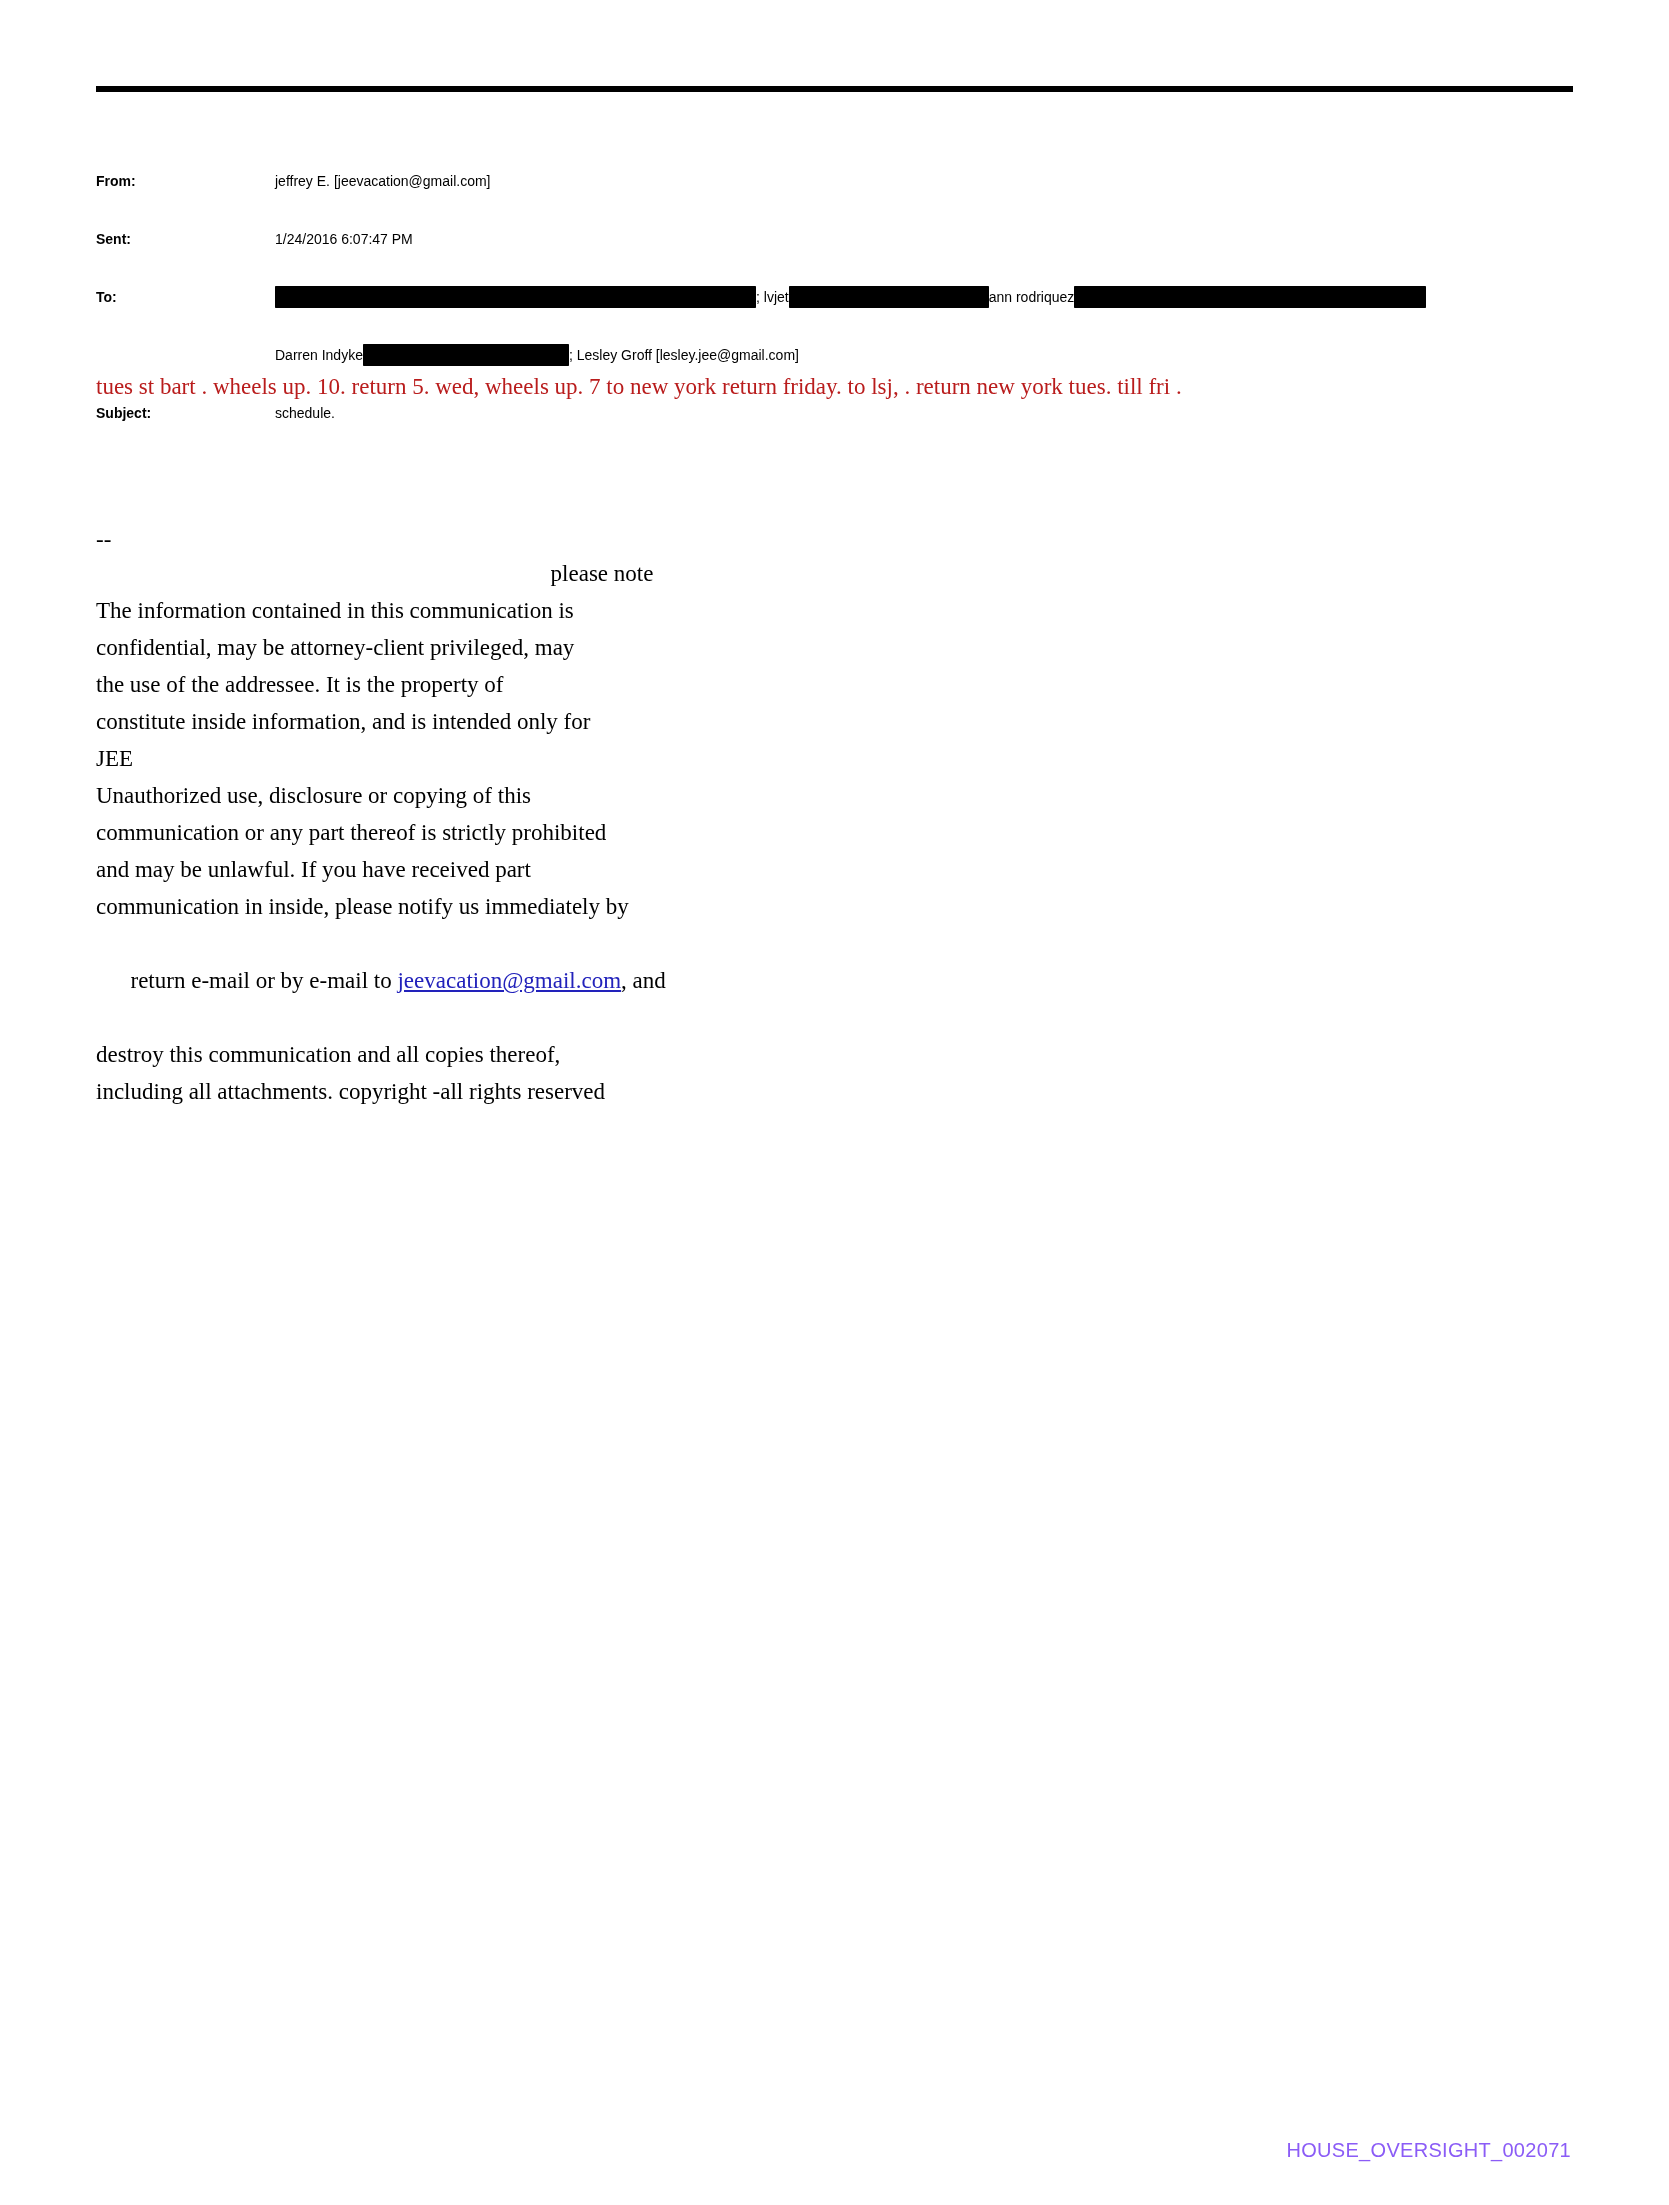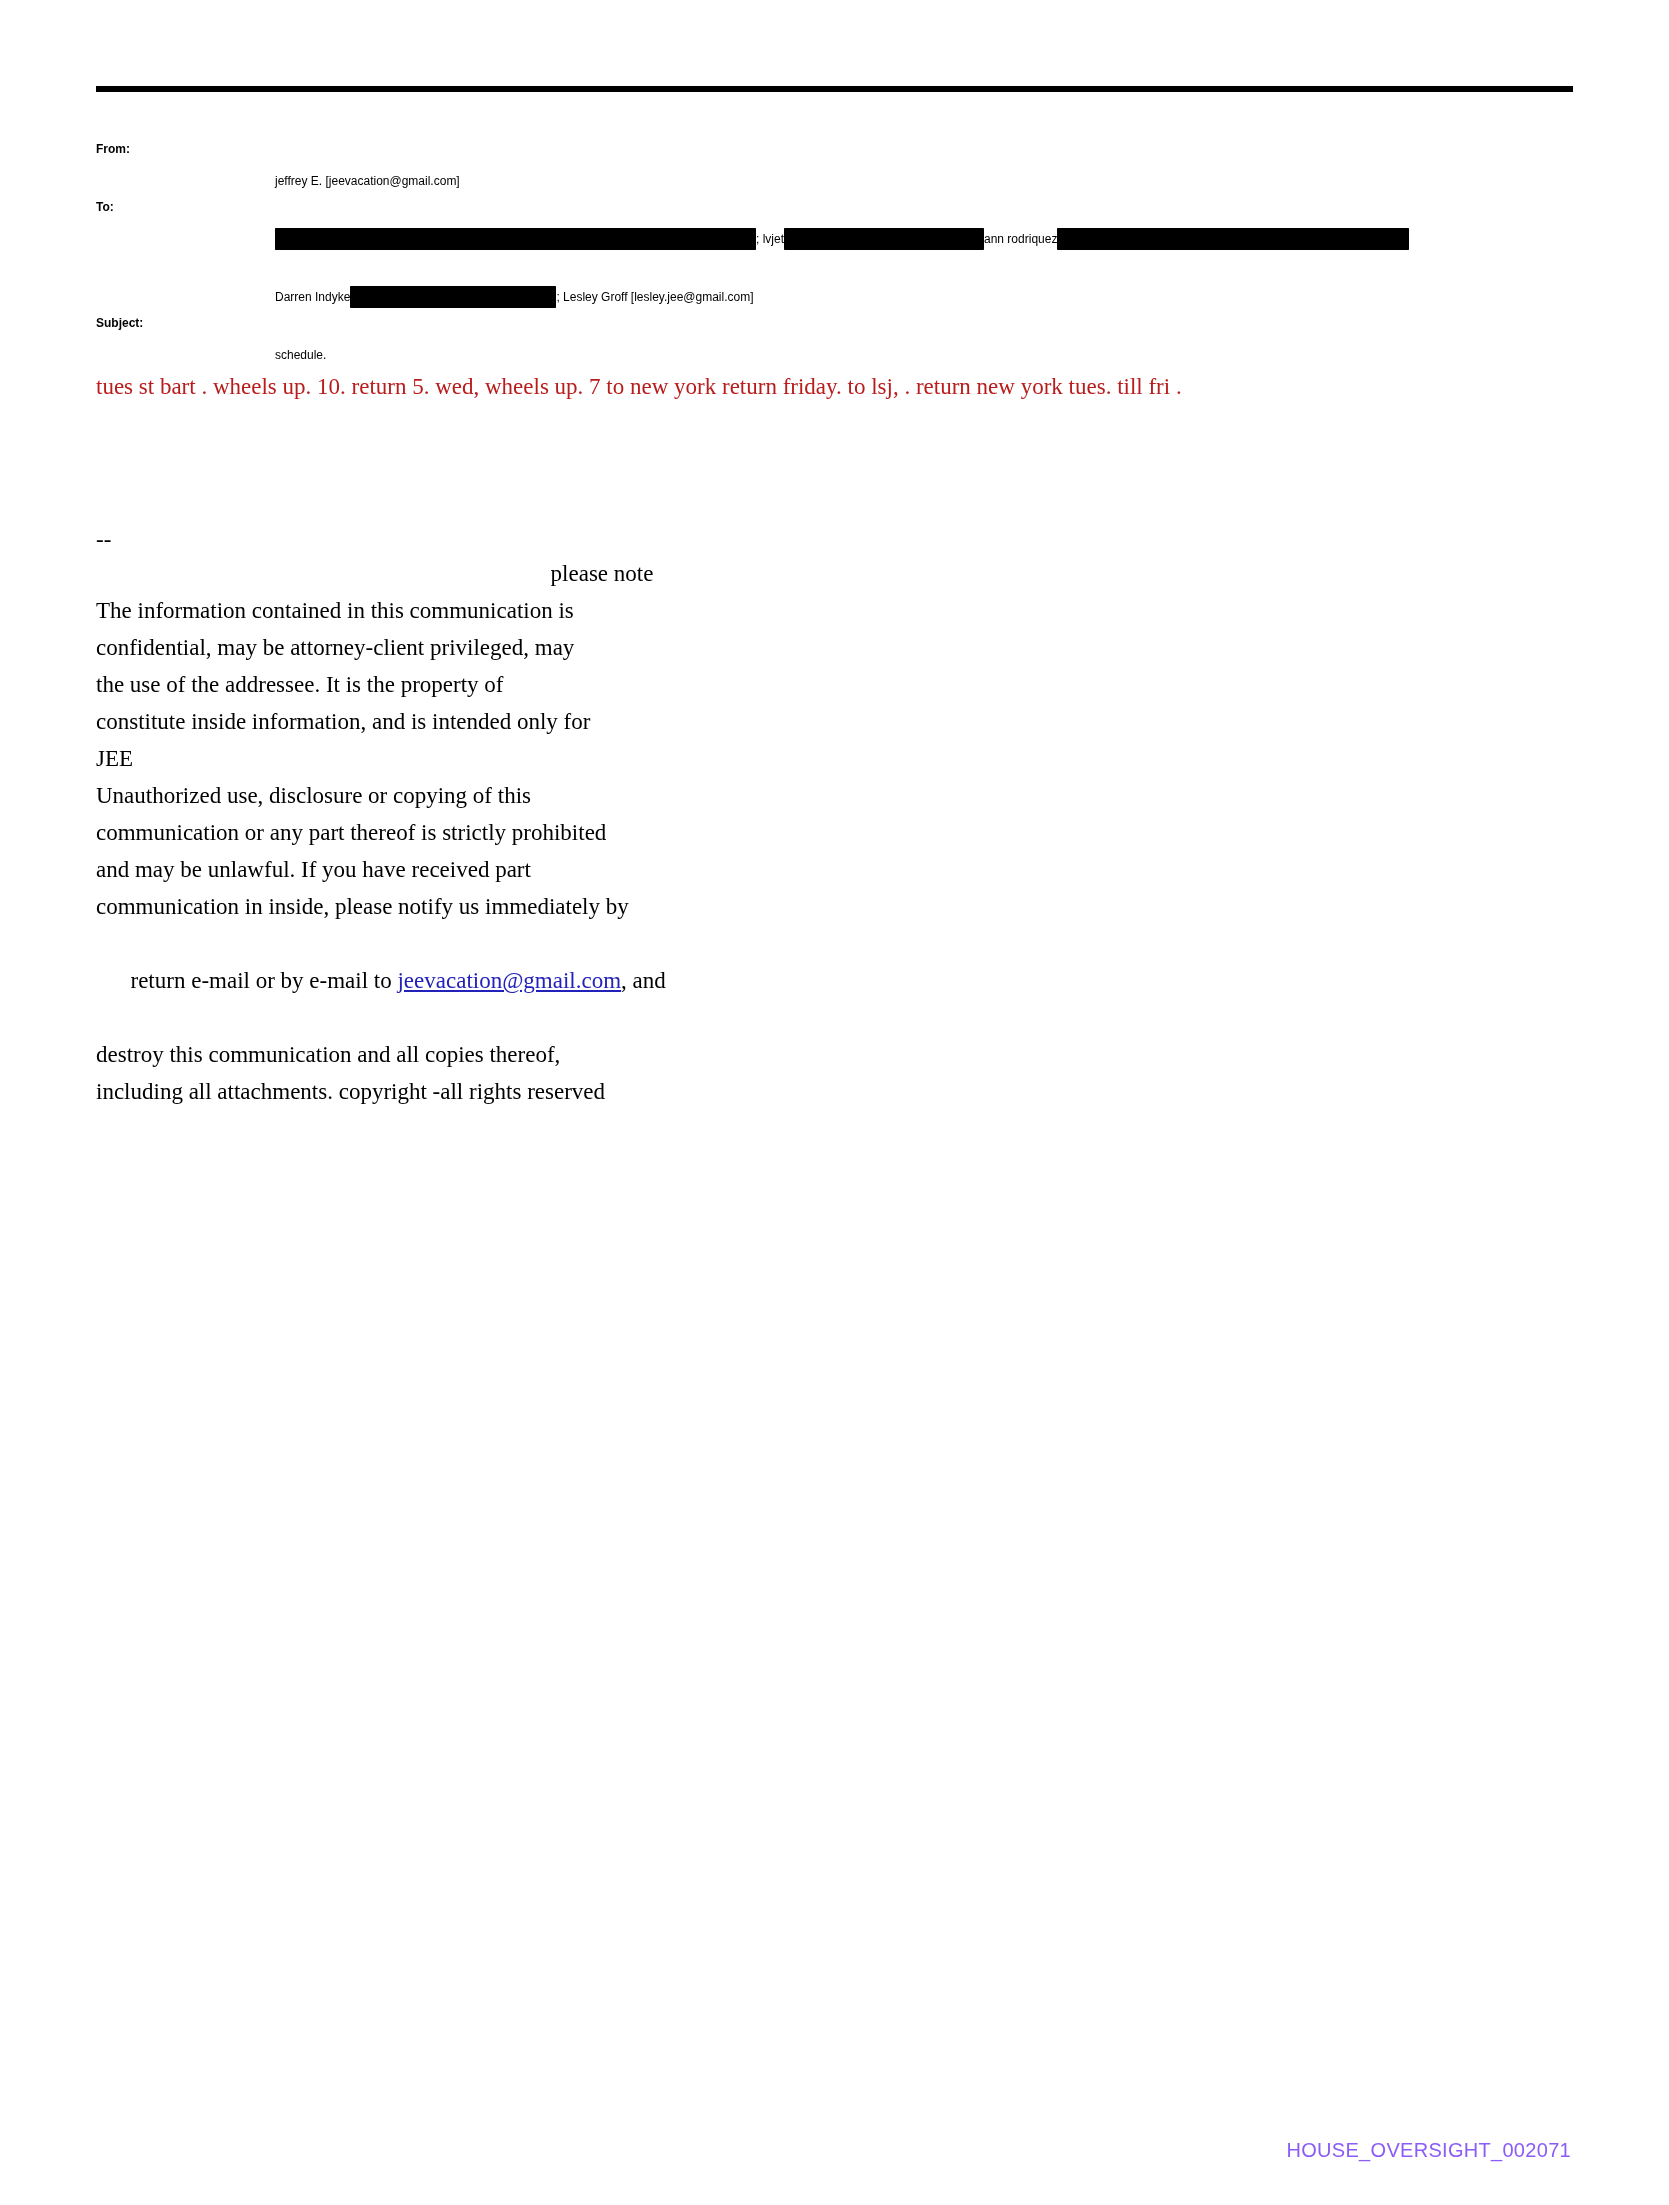--- a/index.html
+++ b/index.html
@@ -36,22 +36,22 @@
 
   
   .header {
     position: absolute;
     left: 96px;
     top: 136px;
     width: 1479px;
   }
   .hdr-row {
     display: flex;
-    align-items: flex-start;
-    font-size: 12px;
+    align-items: flex-end;
+    font-size: 14px;
     line-height: 26px;
     font-family: "Liberation Sans", sans-serif;
   }
   .hdr-label {
     width: 179px;
     flex: 0 0 179px;
     font-weight: bold;
     color: #000;
   }
   .hdr-value {
@@ -128,20 +128,24 @@
 
   <div class="top-rule"></div>
 
   <div class="header">
 
     <div class="hdr-row">
       <div class="hdr-label"><span>From</span>:</div>
       <div class="hdr-value">jeffrey E. [jeevacation@gmail.com]</div>
     </div>
 
+    <div class="hdr-row">
+      <div class="hdr-label"><span>Sent</span>:</div>
+      <div class="hdr-value">1/24/2016 6:07:47 PM</div>
+    </div>
 
     <div class="hdr-row">
       <div class="hdr-label"><span>To</span>:</div>
       <div class="hdr-value">
         <span class="redact r-to1"></span><span>; lvjet</span><span class="redact r-to2"></span><span>ann rodriquez</span><span class="redact r-to3"></span>
       </div>
     </div>
 
     <div class="hdr-row">
       <div class="hdr-label">&nbsp;</div>

